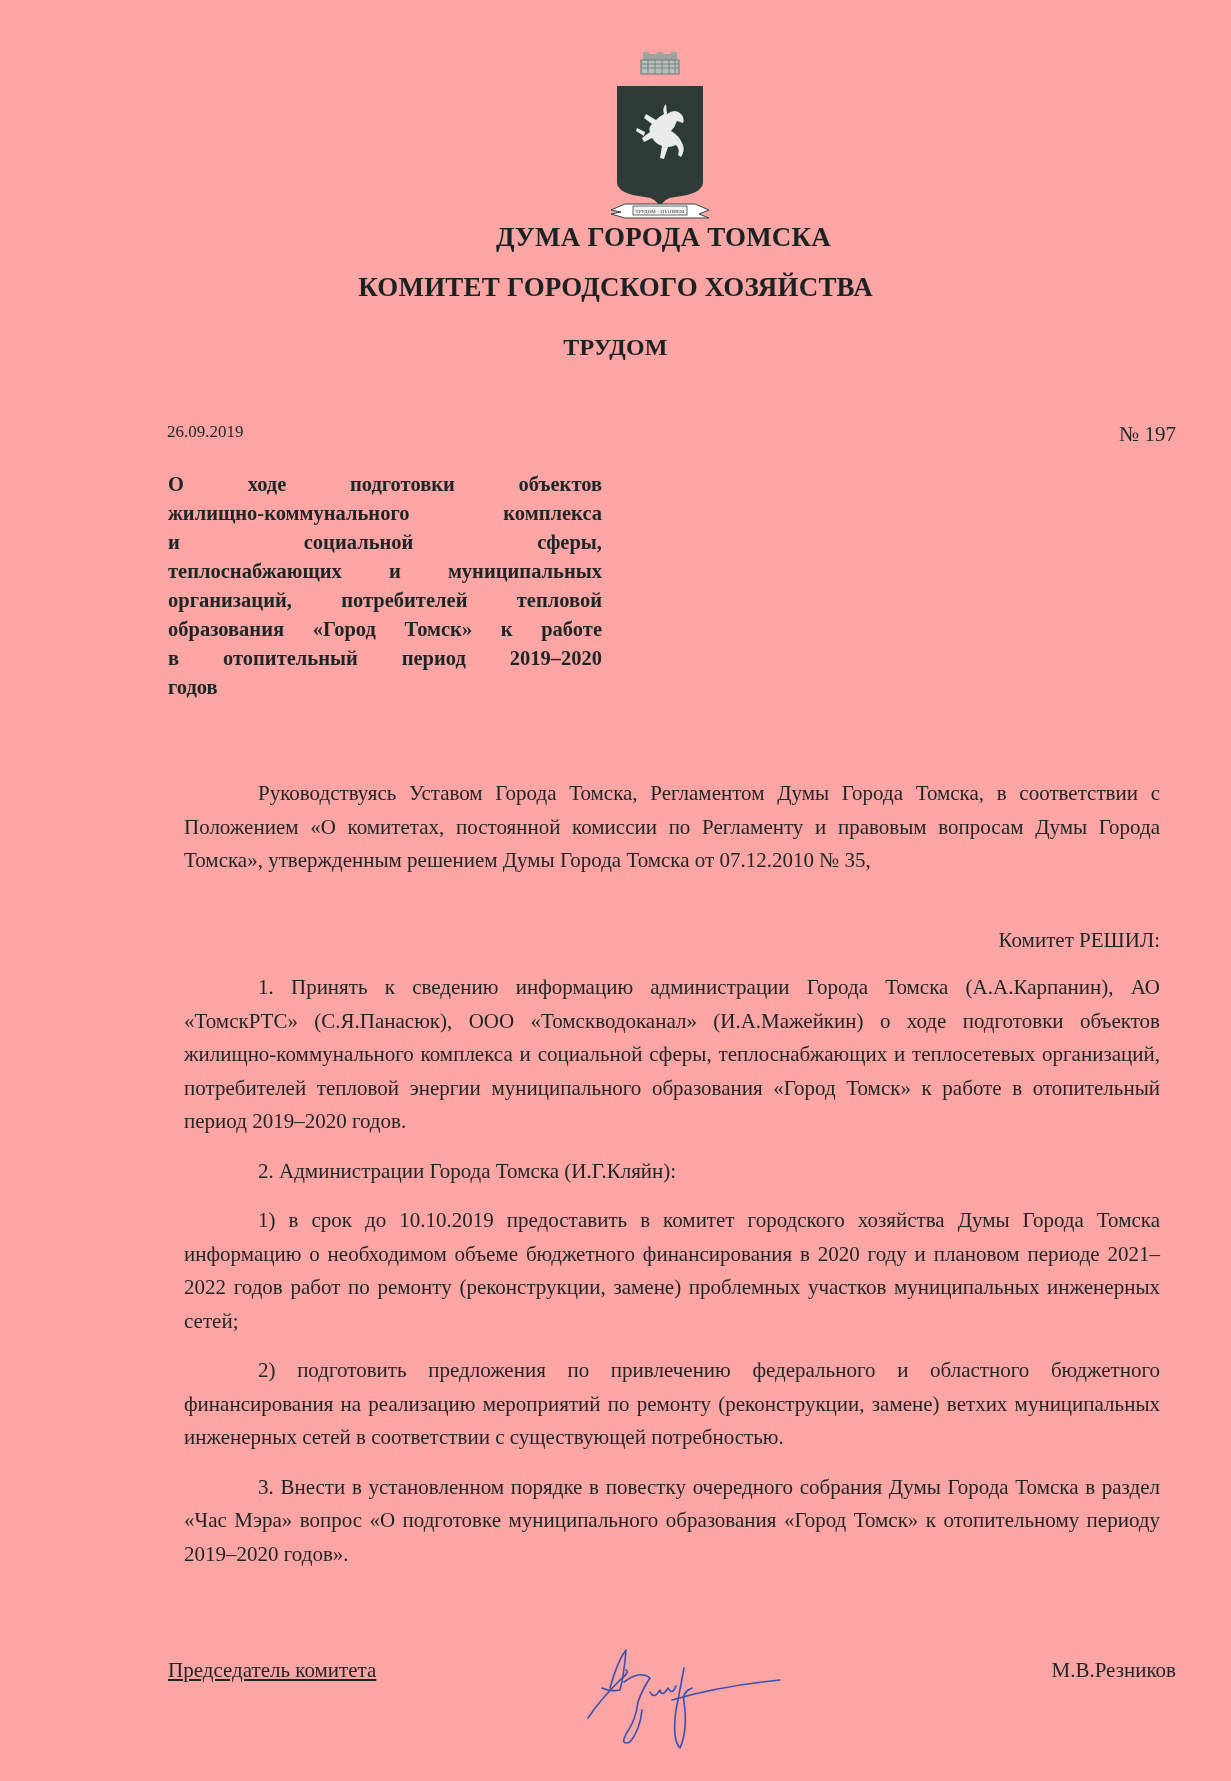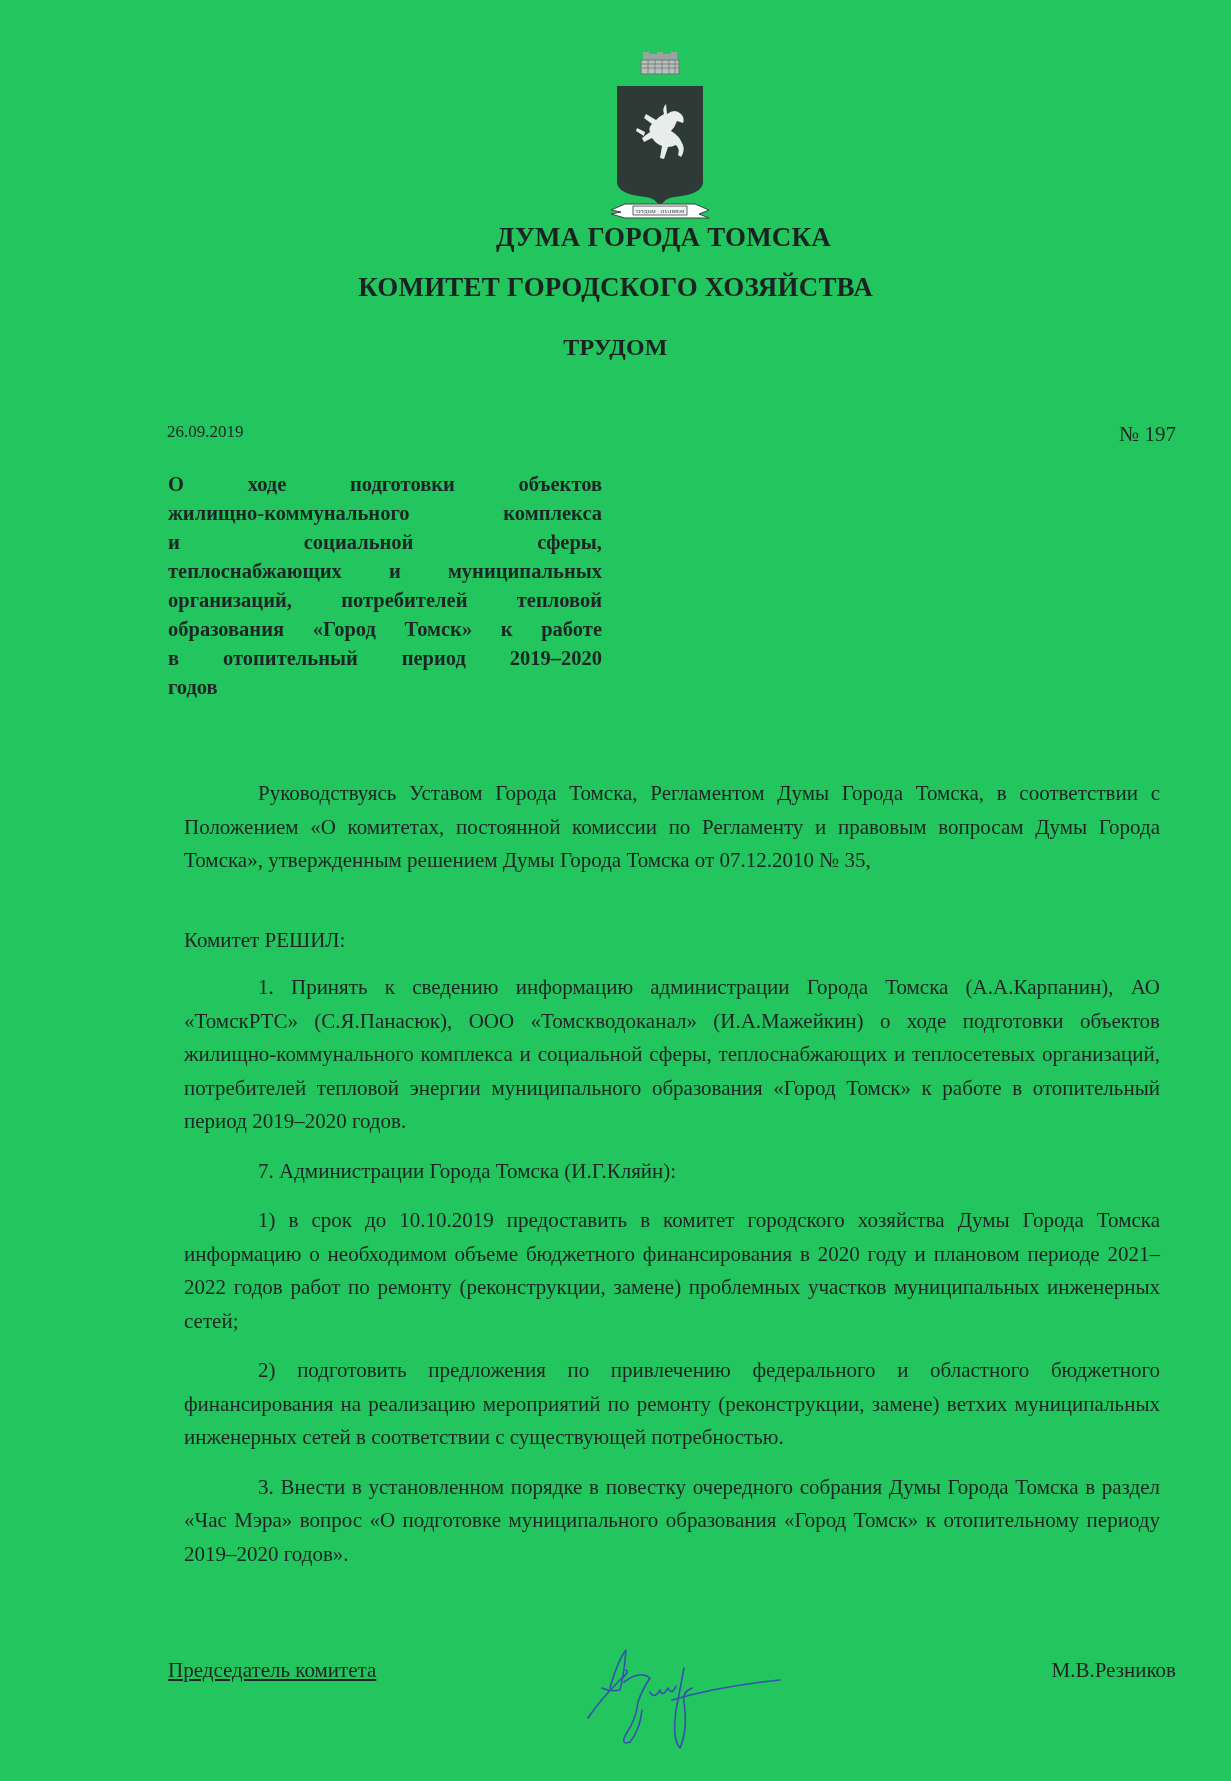--- a/index.html
+++ b/index.html
@@ -13,21 +13,21 @@
       position: relative;
       overflow: hidden;
       font-family: "Liberation Serif", "DejaVu Serif", serif;
       color: #1e2424;
     }
     .page {
       position: absolute;
       left: 0; top: 0;
       width: 1231px;
       height: 1781px;
-      background: #22c55e;
+      background: #fca5a5;
     }
     
     .emblem {
       position: absolute;
       left: 605px;
       top: 52px;
       width: 110px;
       height: 170px;
     }
     .hdr {
@@ -77,21 +77,21 @@
       font-size: 21px;
       line-height: 33.5px;
       text-align: justify;
       color: #1e2424;
     }
     .para {
       margin: 16px;
       text-indent: 74px;
     }
     .center {
-      text-align: left;
+      text-align: right;
       text-indent: 0;
     }
     .p-preamble { top: 761px; }
     .p-decided  { top: 908px; }
     .p-items    { top: 955px; }
     .p-items .para { margin-bottom: 0; }
 
     .sign-left {
       position: absolute;
       left: 168px;
@@ -164,21 +164,21 @@
   <div class="body p-preamble">
     <p class="para">Руководствуясь Уставом Города Томска, Регламентом Думы Города Томска, в соответствии с Положением «О комитетах, постоянной комиссии по Регламенту и правовым вопросам Думы Города Томска», утвержденным решением Думы Города Томска от 07.12.2010 № 35,</p>
   </div>
 
   <div class="body p-decided">
     <p class="para center">Комитет РЕШИЛ:</p>
   </div>
 
   <div class="body p-items">
     <p class="para">1. Принять к сведению информацию администрации Города Томска (А.А.Карпанин), АО «ТомскРТС» (С.Я.Панасюк), ООО «Томскводоканал» (И.А.Мажейкин) о ходе подготовки объектов жилищно-коммунального комплекса и социальной сферы, теплоснабжающих и теплосетевых организаций, потребителей тепловой энергии муниципального образования «Город Томск» к работе в отопительный период 2019–2020 годов.</p>
-    <p class="para">7.   Администрации Города Томска (И.Г.Кляйн):</p>
+    <p class="para">2.   Администрации Города Томска (И.Г.Кляйн):</p>
     <p class="para">1)   в срок до 10.10.2019 предоставить в комитет городского хозяйства Думы Города Томска информацию о необходимом объеме бюджетного финансирования в 2020 году и плановом периоде 2021–2022 годов работ по ремонту (реконструкции, замене) проблемных участков муниципальных инженерных сетей;</p>
     <p class="para">2) подготовить предложения по привлечению федерального и областного бюджетного финансирования на реализацию мероприятий по ремонту (реконструкции, замене) ветхих муниципальных инженерных сетей в соответствии с существующей потребностью.</p>
     <p class="para">3.   Внести в установленном порядке в повестку очередного собрания Думы Города Томска в раздел «Час Мэра» вопрос «О подготовке муниципального образования «Город Томск» к отопительному периоду 2019–2020 годов».</p>
   </div>
 
   <div class="sign-left">Председатель комитета</div>
 
   <svg class="signature" viewBox="0 0 230 130">
     <g fill="none" stroke="#3a4fb0" stroke-width="1.6" stroke-linecap="round" stroke-linejoin="round">
       <path d="M30 58 Q38 30 46 20 Q44 45 40 60 Q30 62 22 58"></path>

